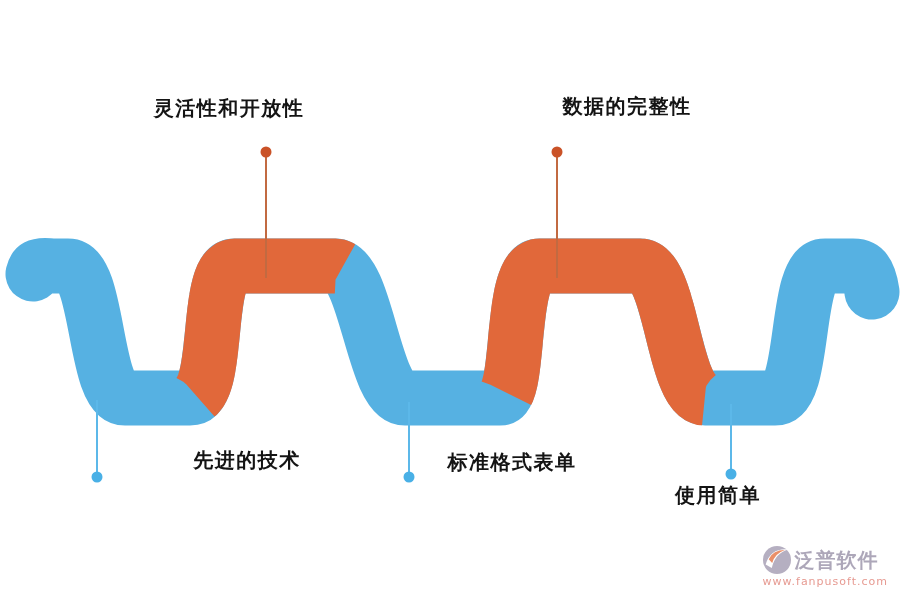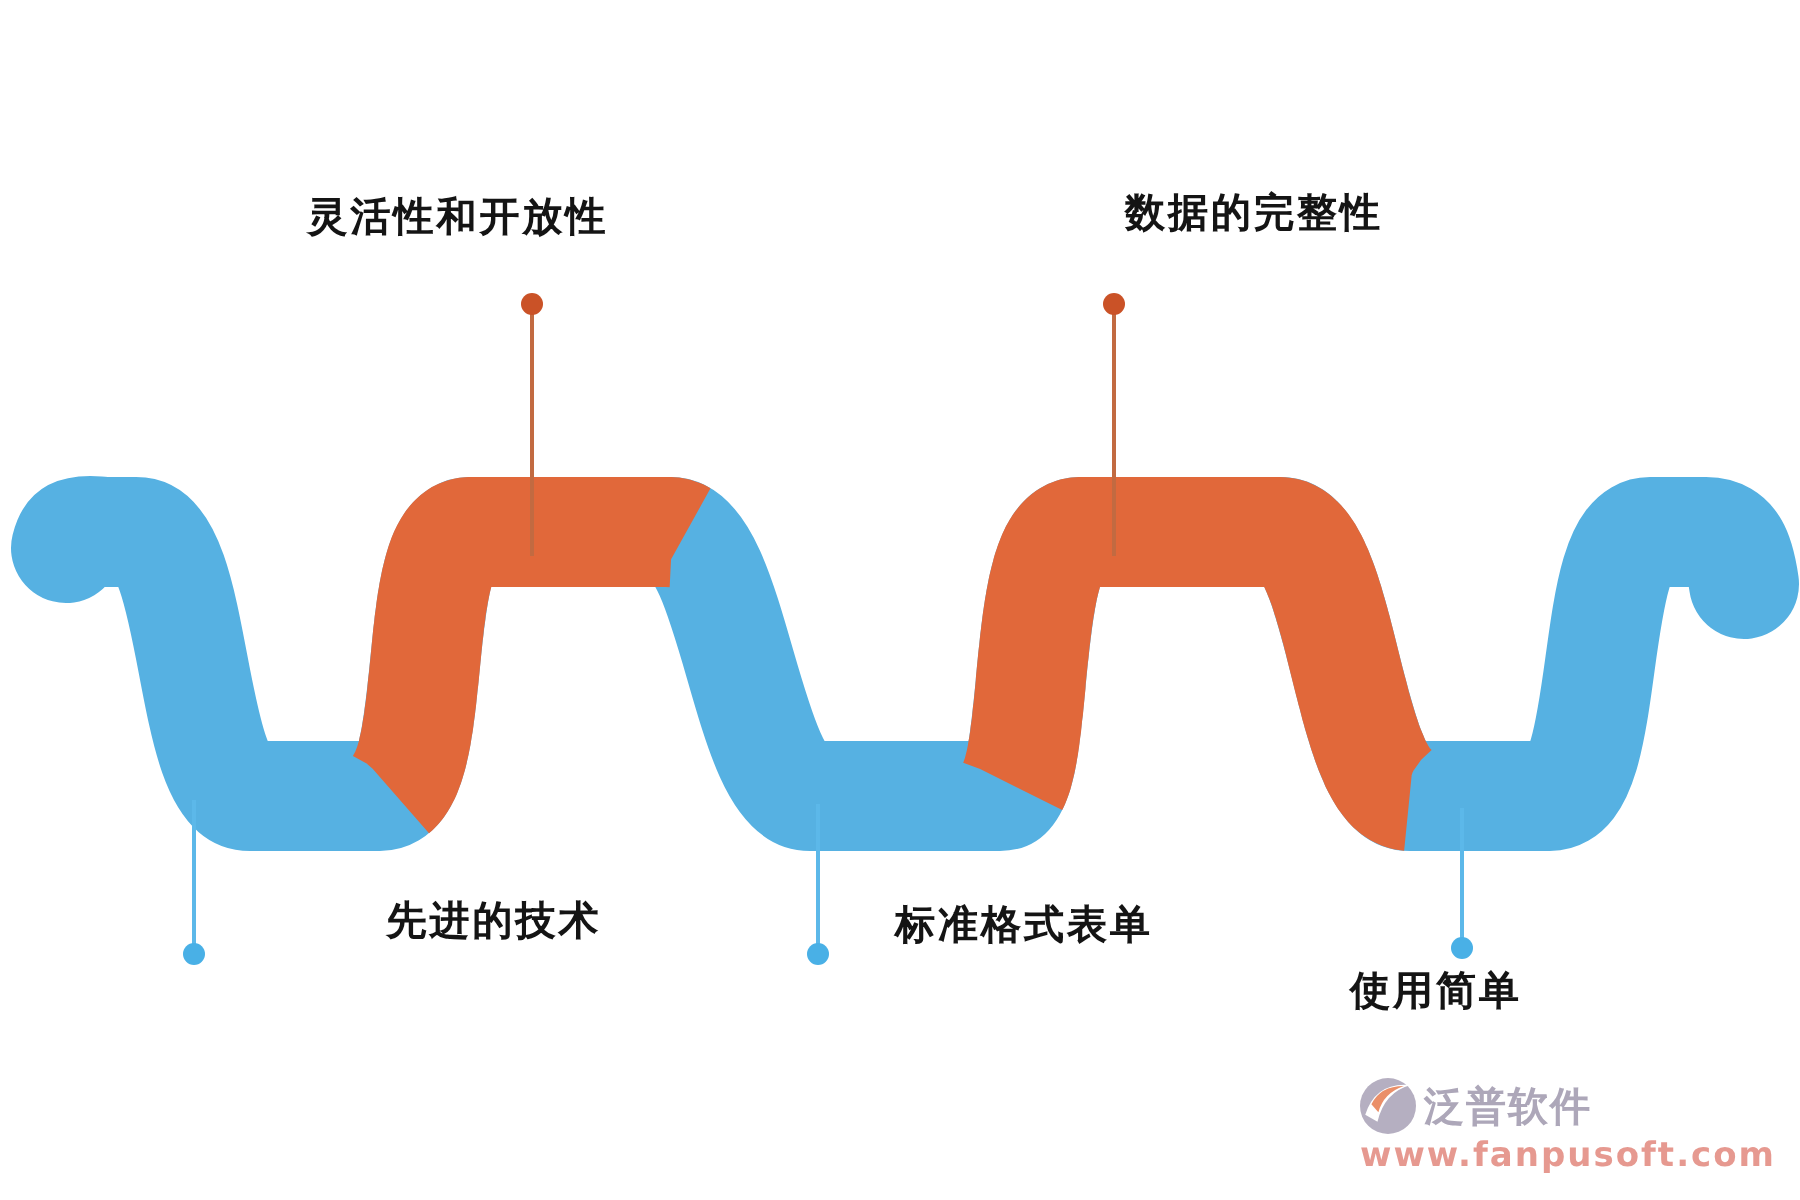--- a/index.html
+++ b/index.html
@@ -12,21 +12,21 @@
     position:absolute;transform:translateX(-50%);
     font-size:20px;font-weight:700;letter-spacing:1.5px;white-space:nowrap;
     line-height:1.15;
   }
   .watermark{
     position:absolute;right:12px;bottom:12px;text-align:left;opacity:.95;
     user-select:none;
   }
   .watermark .row{display:flex;align-items:flex-end;gap:4px;}
   .watermark .brand{font-size:20px;font-weight:700;letter-spacing:1px;}
-  .watermark .url{font-size:17px;letter-spacing:1px;margin-top:1px;font-weight:700;}
+  .watermark .url{font-size:11px;letter-spacing:1px;margin-top:1px;font-weight:400;}
 </style>
 </head>
 <body>
 
 <div class="stage">
 
   <svg class="wave" width="900" height="600" viewBox="0 0 900 600">
 
     <g>
       <path id="wave-base" d="M 33 274

